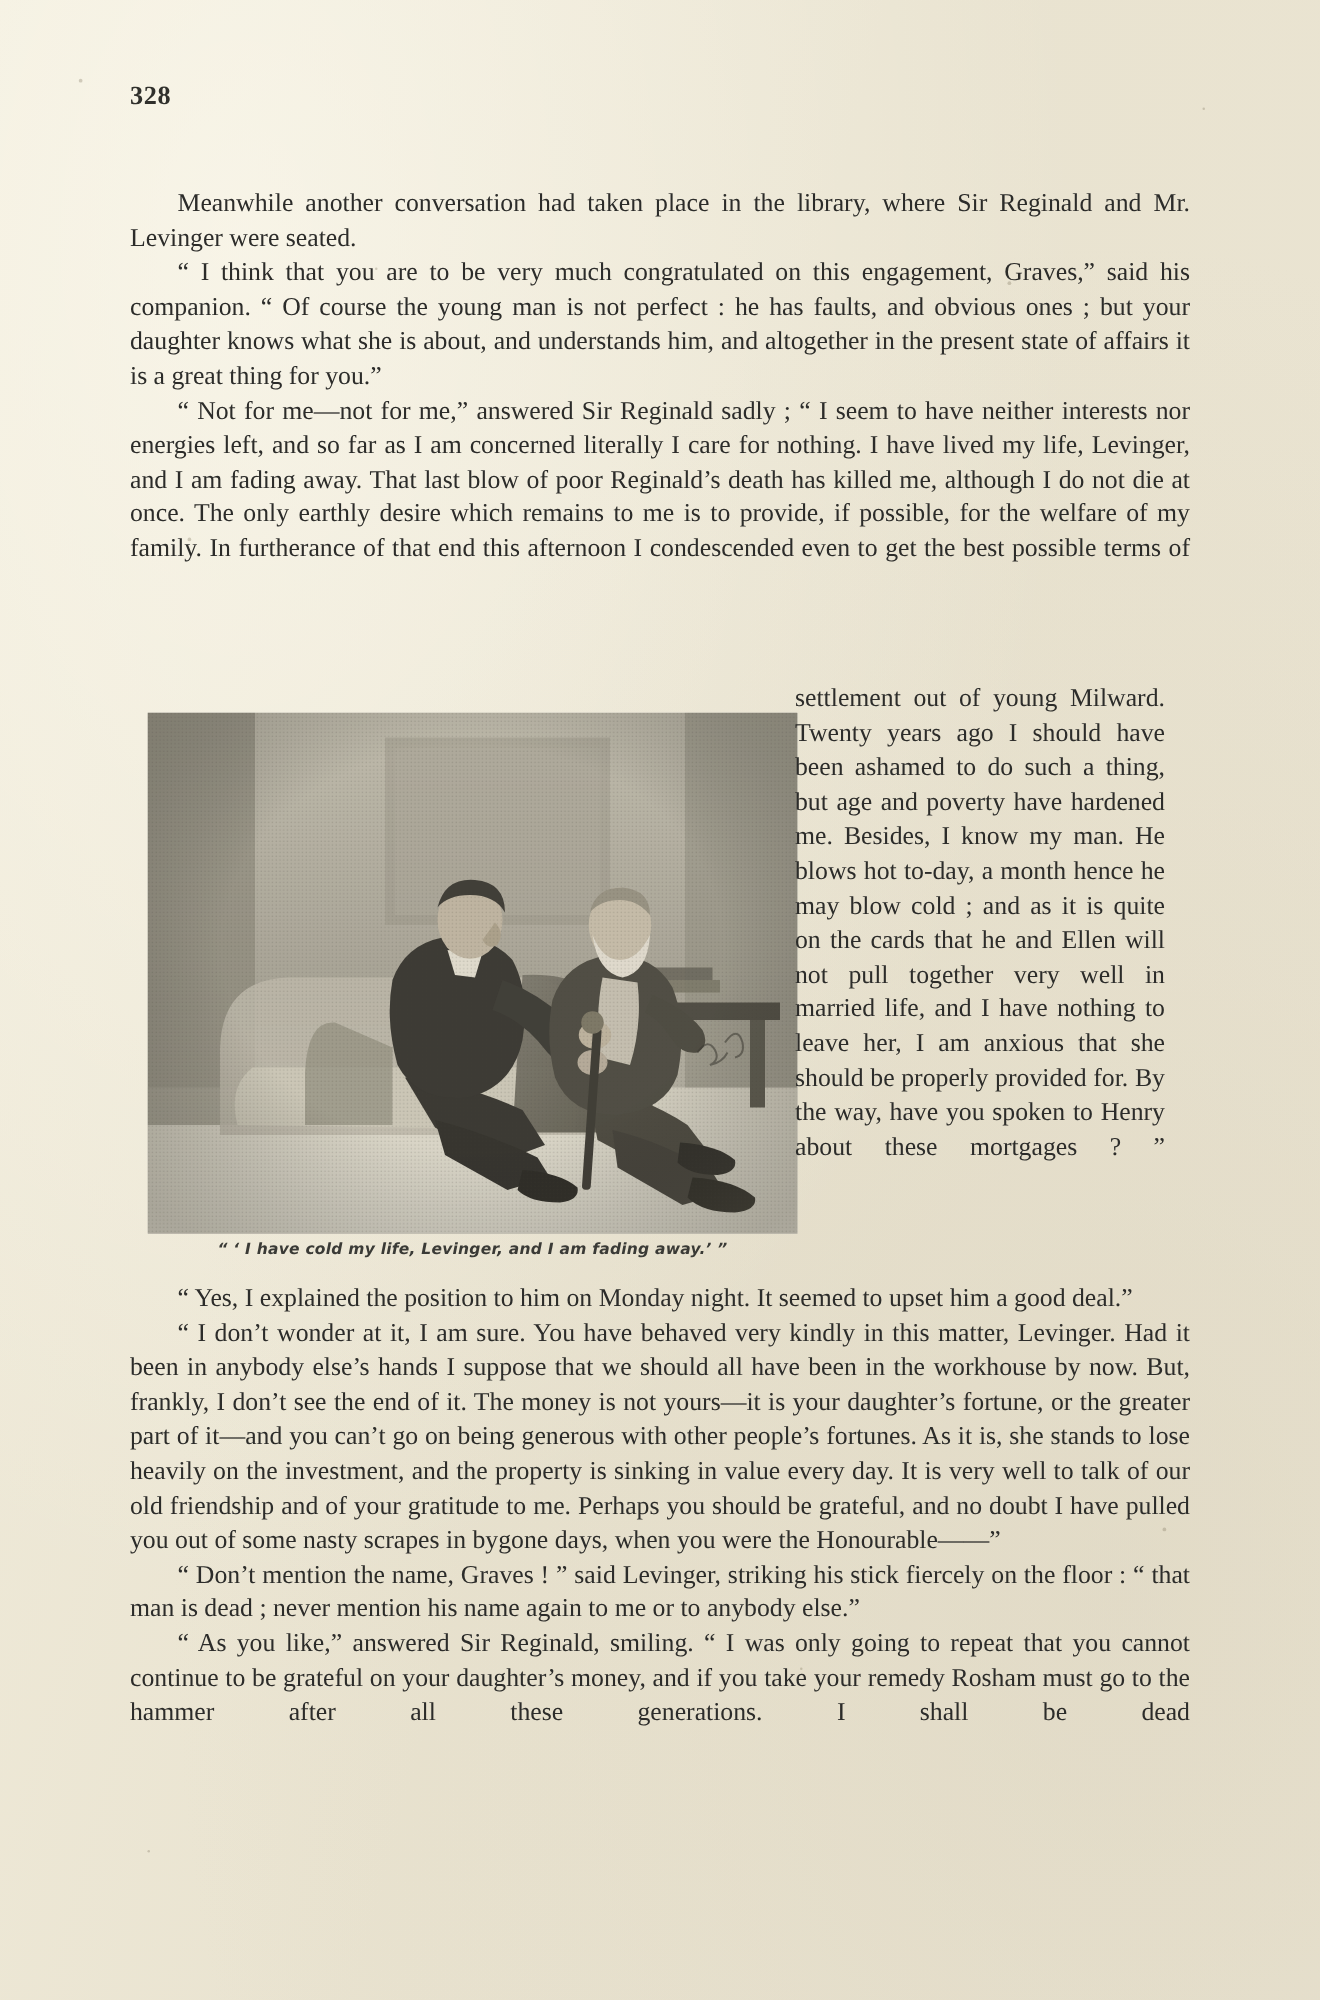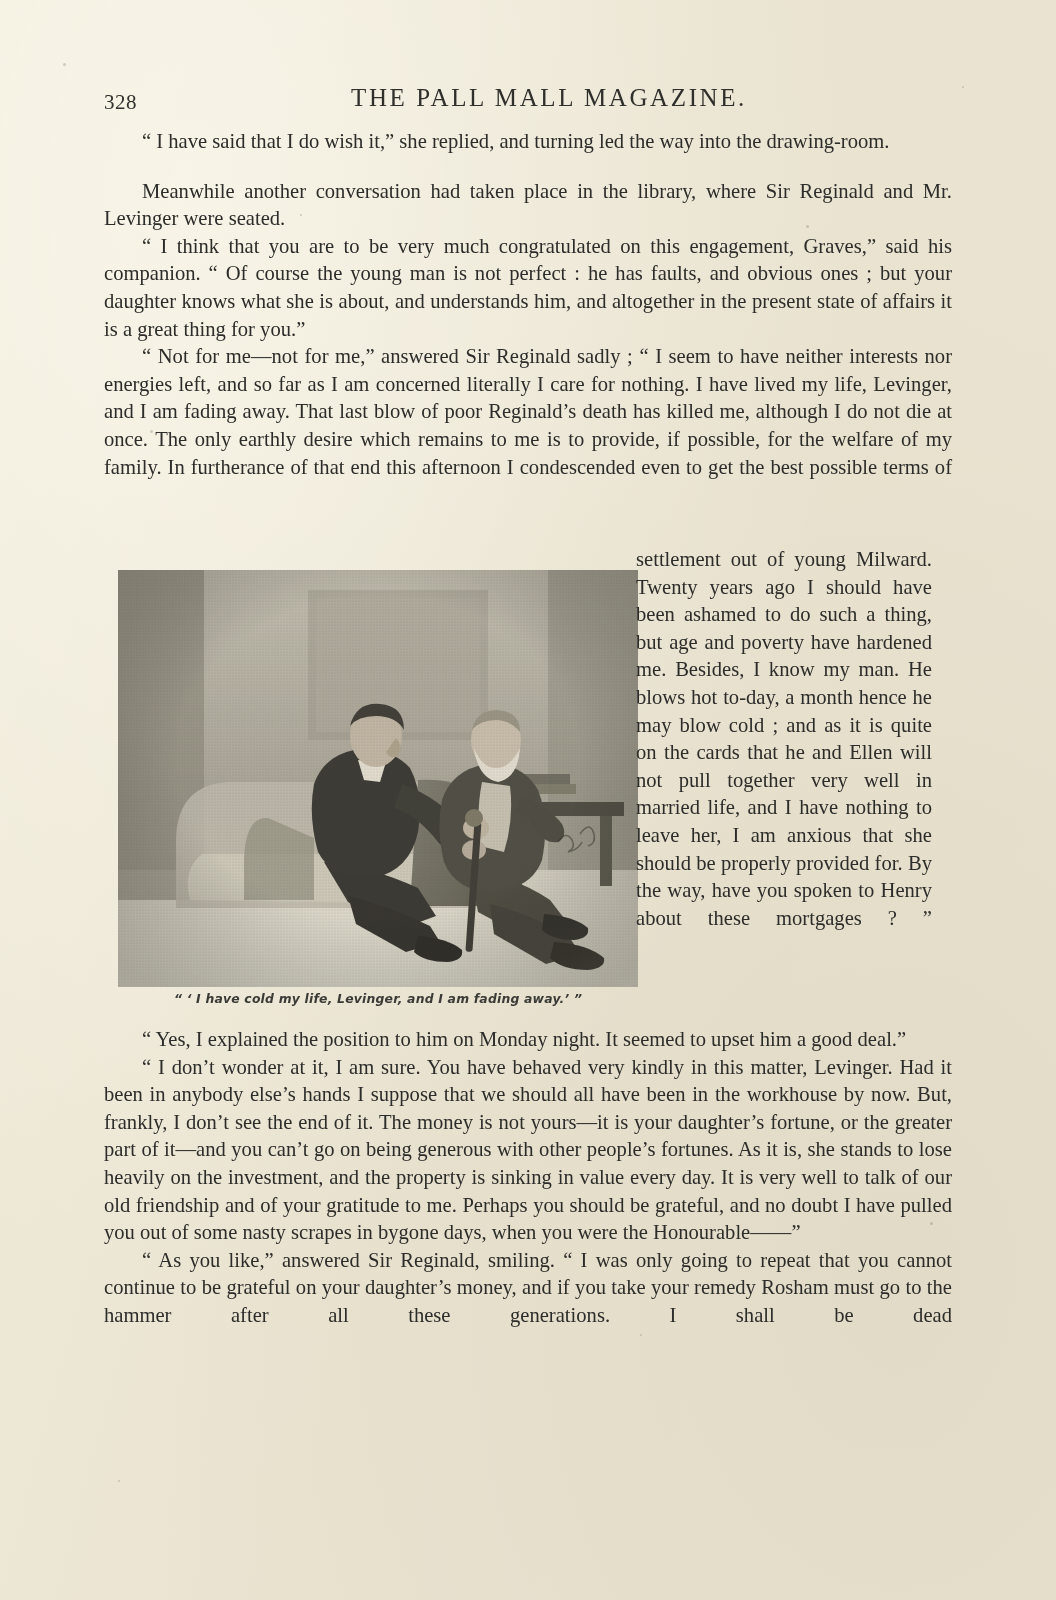--- a/index.html
+++ b/index.html
@@ -26,24 +26,25 @@
     pointer-events: none;
   }
   .page {
     position: absolute;
     inset: 0;
   }
 
   
   .running-head {
     position: absolute;
-    top: 84px;
+    top: 58px;
     left: 104px;
     width: 848px;
     height: 34px;
+    font-weight: bold;
   }
   .folio {
     position: absolute;
     left: 0;
     top: 6px;
     font-size: 21px;
     letter-spacing: 0.5px;
     color: #30302c;
   }
   .head-title {
@@ -140,25 +141,23 @@
 </style>
 </head>
 <body>
 
 <div class="paper-grain"></div>
 
 <div class="page">
 
   <div class="running-head">
     <div class="folio">328</div>
-    <div class="head-title">THE PALL MALL MAGAZINE.</div>
   </div>
 
   <div class="col block-top">
-    <p class="indent">“ I have said that I do wish it,” she replied, and turning led the way into the drawing-room.</p>
     <div class="gap"></div>
     <p class="indent">Meanwhile another conversation had taken place in the library, where Sir Reginald and Mr. Levinger were seated.</p>
     <p class="indent">“ I think that you are to be very much congratulated on this engagement, Graves,” said his companion. “ Of course the young man is not perfect : he has faults, and obvious ones ; but your daughter knows what she is about, and understands him, and altogether in the present state of affairs it is a great thing for you.”</p>
     <p class="indent j">“ Not for me—not for me,” answered Sir Reginald sadly ; “ I seem to have neither interests nor energies left, and so far as I am concerned literally I care for nothing. I have lived my life, Levinger, and I am fading away. That last blow of poor Reginald’s death has killed me, although I do not die at once. The only earthly desire which remains to me is to provide, if possible, for the welfare of my family. In furtherance of that end this afternoon I condescended even to get the best possible terms of</p>
   </div>
 
   <div class="illus">
     <svg width="520" height="417" viewBox="0 0 520 417">
       <defs>
         <linearGradient id="wallg" x1="0" y1="0" x2="0" y2="1">
@@ -255,20 +254,21 @@
 
   <div class="col block-wrap">
     <p class="j">settlement out of young Milward. Twenty years ago I should have been ashamed to do such a thing, but age and poverty have hardened me. Besides, I know my man. He blows hot to-day, a month hence he may blow cold ; and as it is quite on the cards that he and Ellen will not pull together very well in married life, and I have nothing to leave her, I am anxious that she should be properly provided for. By the way, have you spoken to Henry about these mortgages ? ”</p>
   </div>
 
   <div class="caption">“ ‘ I have cold my life, Levinger, and I am fading away.’ ”</div>
 
   <div class="col block-bottom">
     <p class="indent">“ Yes, I explained the position to him on Monday night. It seemed to upset him a good deal.”</p>
     <p class="indent">“ I don’t wonder at it, I am sure. You have behaved very kindly in this matter, Levinger. Had it been in anybody else’s hands I suppose that we should all have been in the workhouse by now. But, frankly, I don’t see the end of it. The money is not yours—it is your daughter’s fortune, or the greater part of it—and you can’t go on being generous with other people’s fortunes. As it is, she stands to lose heavily on the investment, and the property is sinking in value every day. It is very well to talk of our old friendship and of your gratitude to me. Perhaps you should be grateful, and no doubt I have pulled you out of some nasty scrapes in bygone days, when you were the Honourable——”</p>
+    <p class="indent">“ Don’t mention the name, Graves ! ” said Levinger, striking his stick fiercely on the floor : “ that man is dead ; never mention his name again to me or to anybody else.”</p>
     <p class="indent j">“ As you like,” answered Sir Reginald, smiling. “ I was only going to repeat that you cannot continue to be grateful on your daughter’s money, and if you take your remedy Rosham must go to the hammer after all these generations. I shall be dead</p>
   </div>
 
   <div class="speck" style="left:63px;top:63px;width:3px;height:3px;"></div>
   <div class="speck" style="left:962px;top:86px;width:2px;height:2px;"></div>
   <div class="speck" style="left:806px;top:225px;width:3px;height:3px;"></div>
   <div class="speck" style="left:300px;top:214px;width:2px;height:2px;"></div>
   <div class="speck" style="left:150px;top:430px;width:3px;height:3px;"></div>
   <div class="speck" style="left:930px;top:1222px;width:3px;height:3px;"></div>
   <div class="speck" style="left:640px;top:1334px;width:2px;height:2px;"></div>

